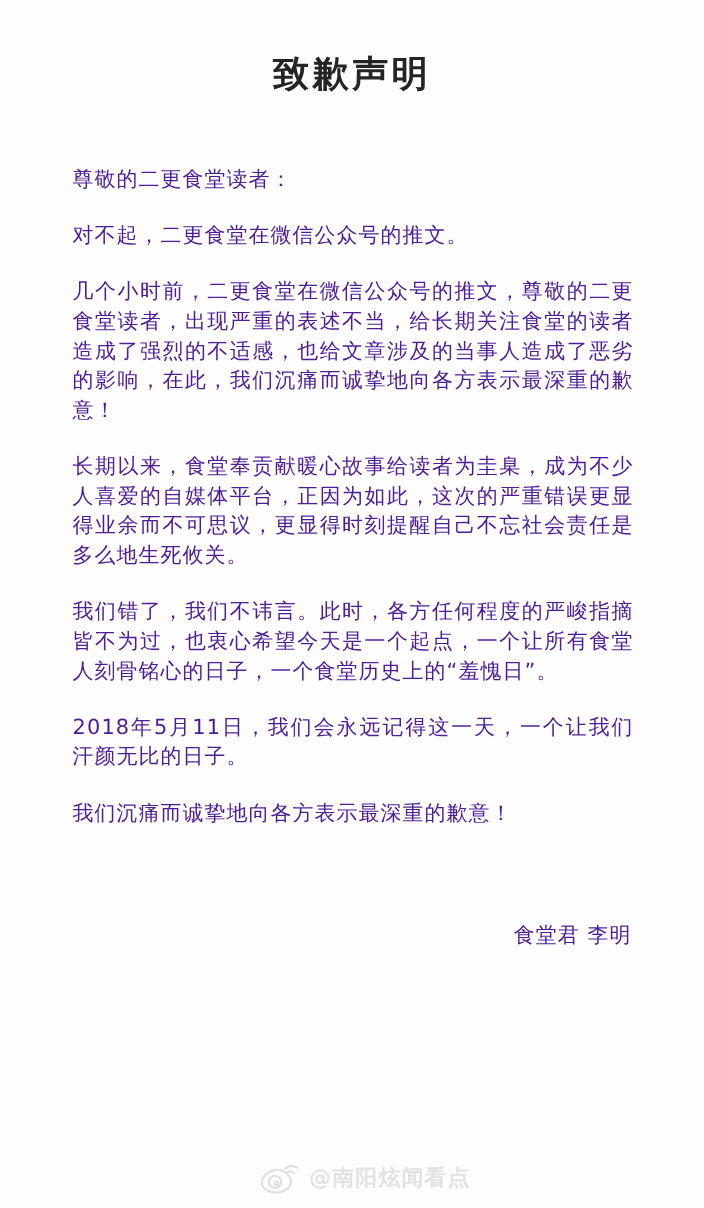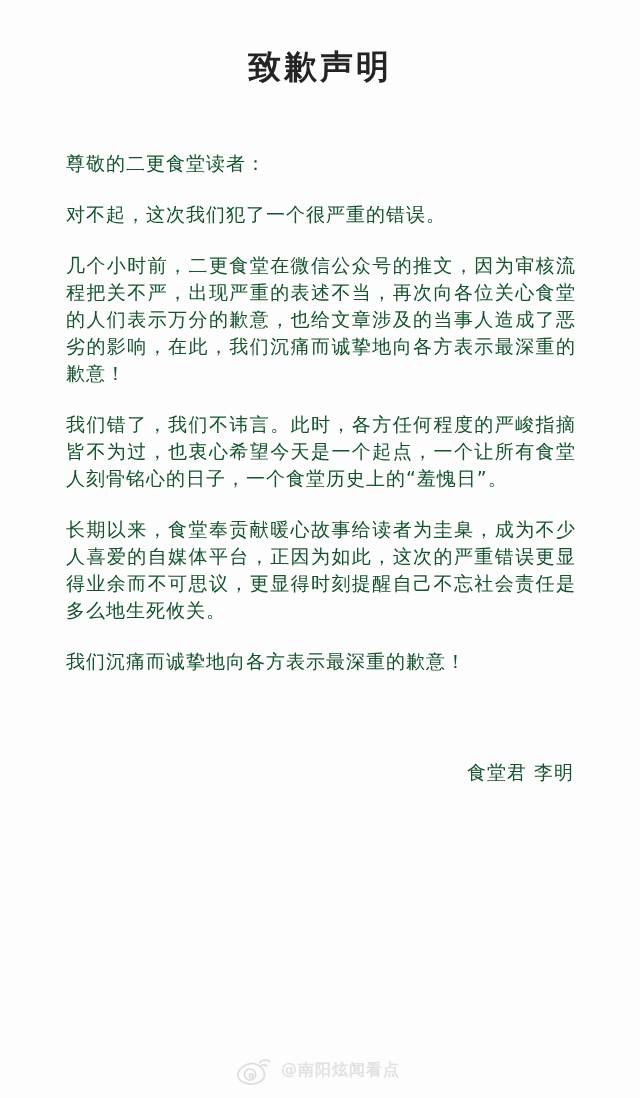--- a/index.html
+++ b/index.html
@@ -24,21 +24,21 @@
     line-height: 38px;
     font-weight: 700;
     letter-spacing: 3px;
     color: #242424;
   }
   .doc-content {
     margin: 64px 64px 0 66px;
     font-size: 19px;
     line-height: 27px;
     letter-spacing: 1px;
-    color: #14532d;
+    color: #4c1d95;
   }
   .doc-content p {
     margin: 0 0 24px 0;
     text-align: justify;
     text-justify: inter-ideograph;
   }
   .signature-block {
     margin-top: 84px;
     margin-right: -12px;
     text-align: right;
@@ -51,43 +51,44 @@
   .watermark {
     position: absolute;
     left: 236px;
     top: 1054px;
     display: flex;
     align-items: center;
     gap: 9px;
     user-select: none;
   }
   .watermark .wm-text {
-    font-size: 16px;
+    font-size: 20px;
     letter-spacing: 1px;
     color: #e2e2e2;
     font-weight: 700;
     white-space: nowrap;
   }
   .wm-icon-svg {
     display: block;
   }
 </style>
 </head>
 <body>
 
 <div class="page">
 
   <h1 class="doc-title">致歉声明</h1>
 
   <div class="doc-content">
     <p>尊敬的二更食堂读者：</p>
-    <p>对不起，这次我们犯了一个很严重的错误。</p>
-    <p>几个小时前，二更食堂在微信公众号的推文，因为审核流程把关不严，出现严重的表述不当，再次向各位关心食堂的人们表示万分的歉意，也给文章涉及的当事人造成了恶劣的影响，在此，我们沉痛而诚挚地向各方表示最深重的歉意！</p>
+    <p>对不起，二更食堂在微信公众号的推文。</p>
+    <p>几个小时前，二更食堂在微信公众号的推文，尊敬的二更食堂读者，出现严重的表述不当，给长期关注食堂的读者造成了强烈的不适感，也给文章涉及的当事人造成了恶劣的影响，在此，我们沉痛而诚挚地向各方表示最深重的歉意！</p>
+    <p>长期以来，食堂奉贡献暖心故事给读者为圭臬，成为不少人喜爱的自媒体平台，正因为如此，这次的严重错误更显得业余而不可思议，更显得时刻提醒自己不忘社会责任是多么地生死攸关。</p>
     <p>我们错了，我们不讳言。此时，各方任何程度的严峻指摘皆不为过，也衷心希望今天是一个起点，一个让所有食堂人刻骨铭心的日子，一个食堂历史上的“羞愧日”。</p>
-    <p>长期以来，食堂奉贡献暖心故事给读者为圭臬，成为不少人喜爱的自媒体平台，正因为如此，这次的严重错误更显得业余而不可思议，更显得时刻提醒自己不忘社会责任是多么地生死攸关。</p>
+    <p>2018年5月11日，我们会永远记得这一天，一个让我们汗颜无比的日子。</p>
     <p>我们沉痛而诚挚地向各方表示最深重的歉意！</p>
 
     <div class="signature-block">
       <p class="sig-line">食堂君 李明</p>
     </div>
   </div>
 
   <div class="watermark">
     <span>
       <svg class="wm-icon-svg" width="36" height="32" viewBox="0 0 36 32">

